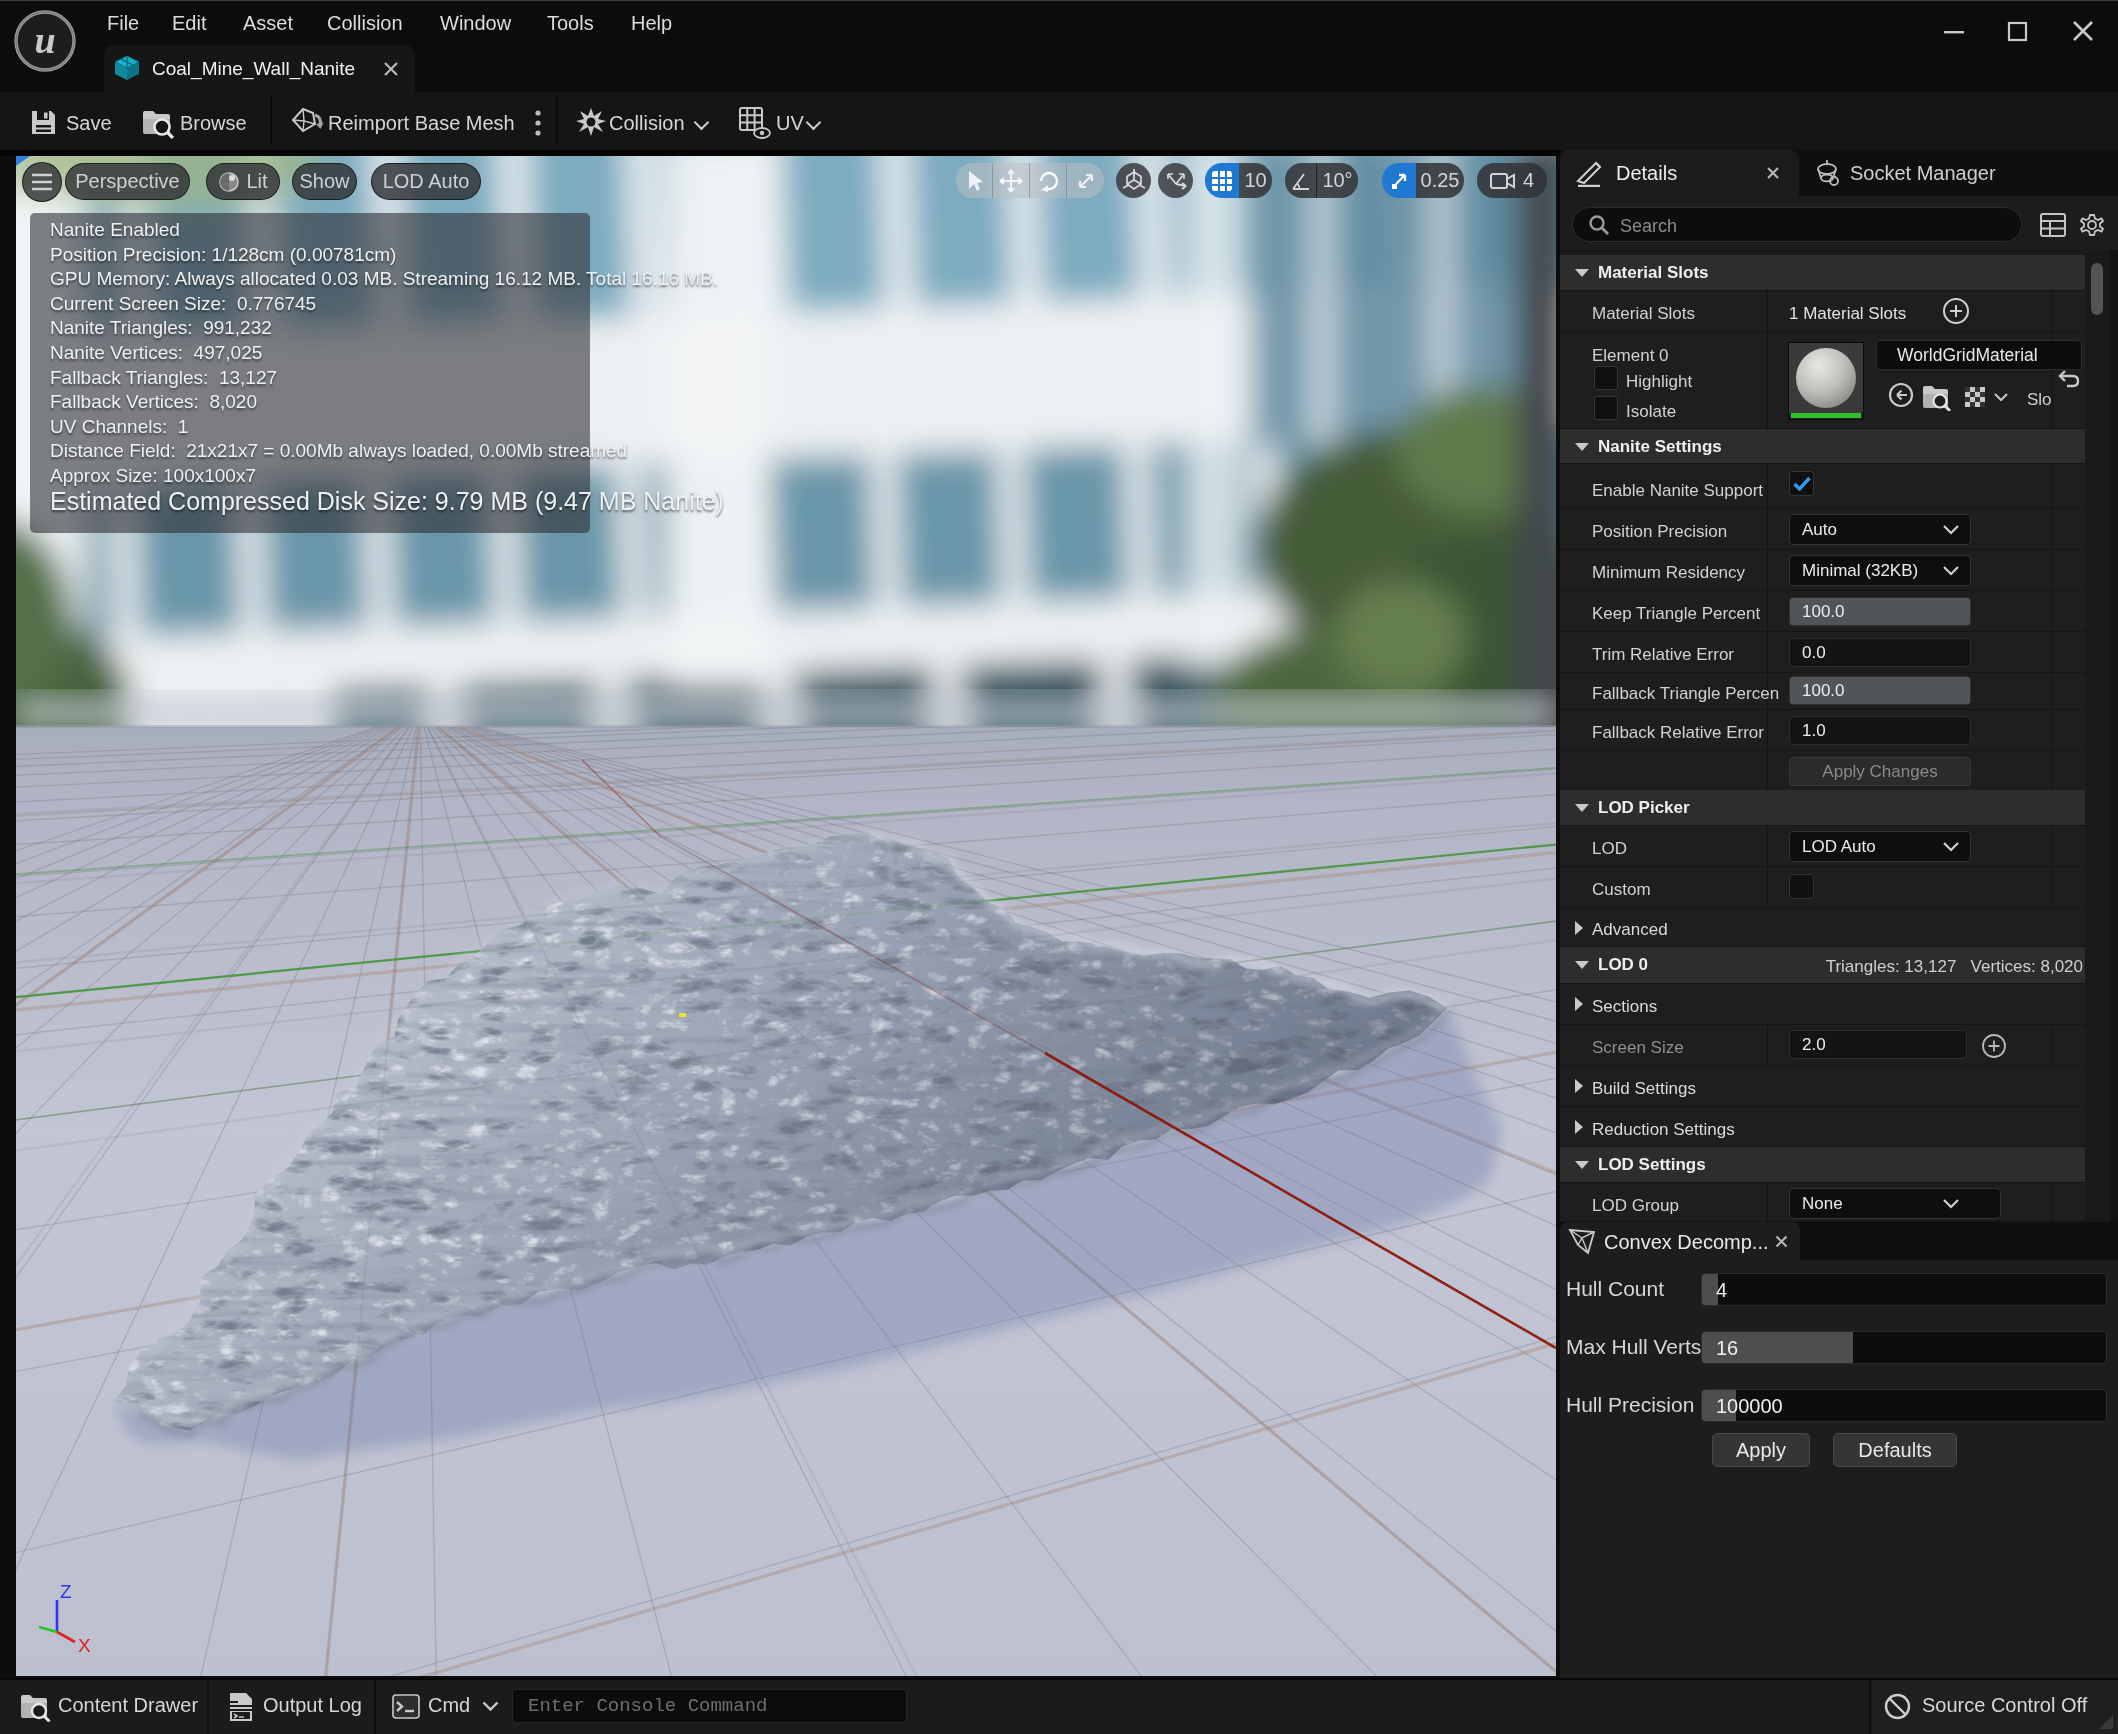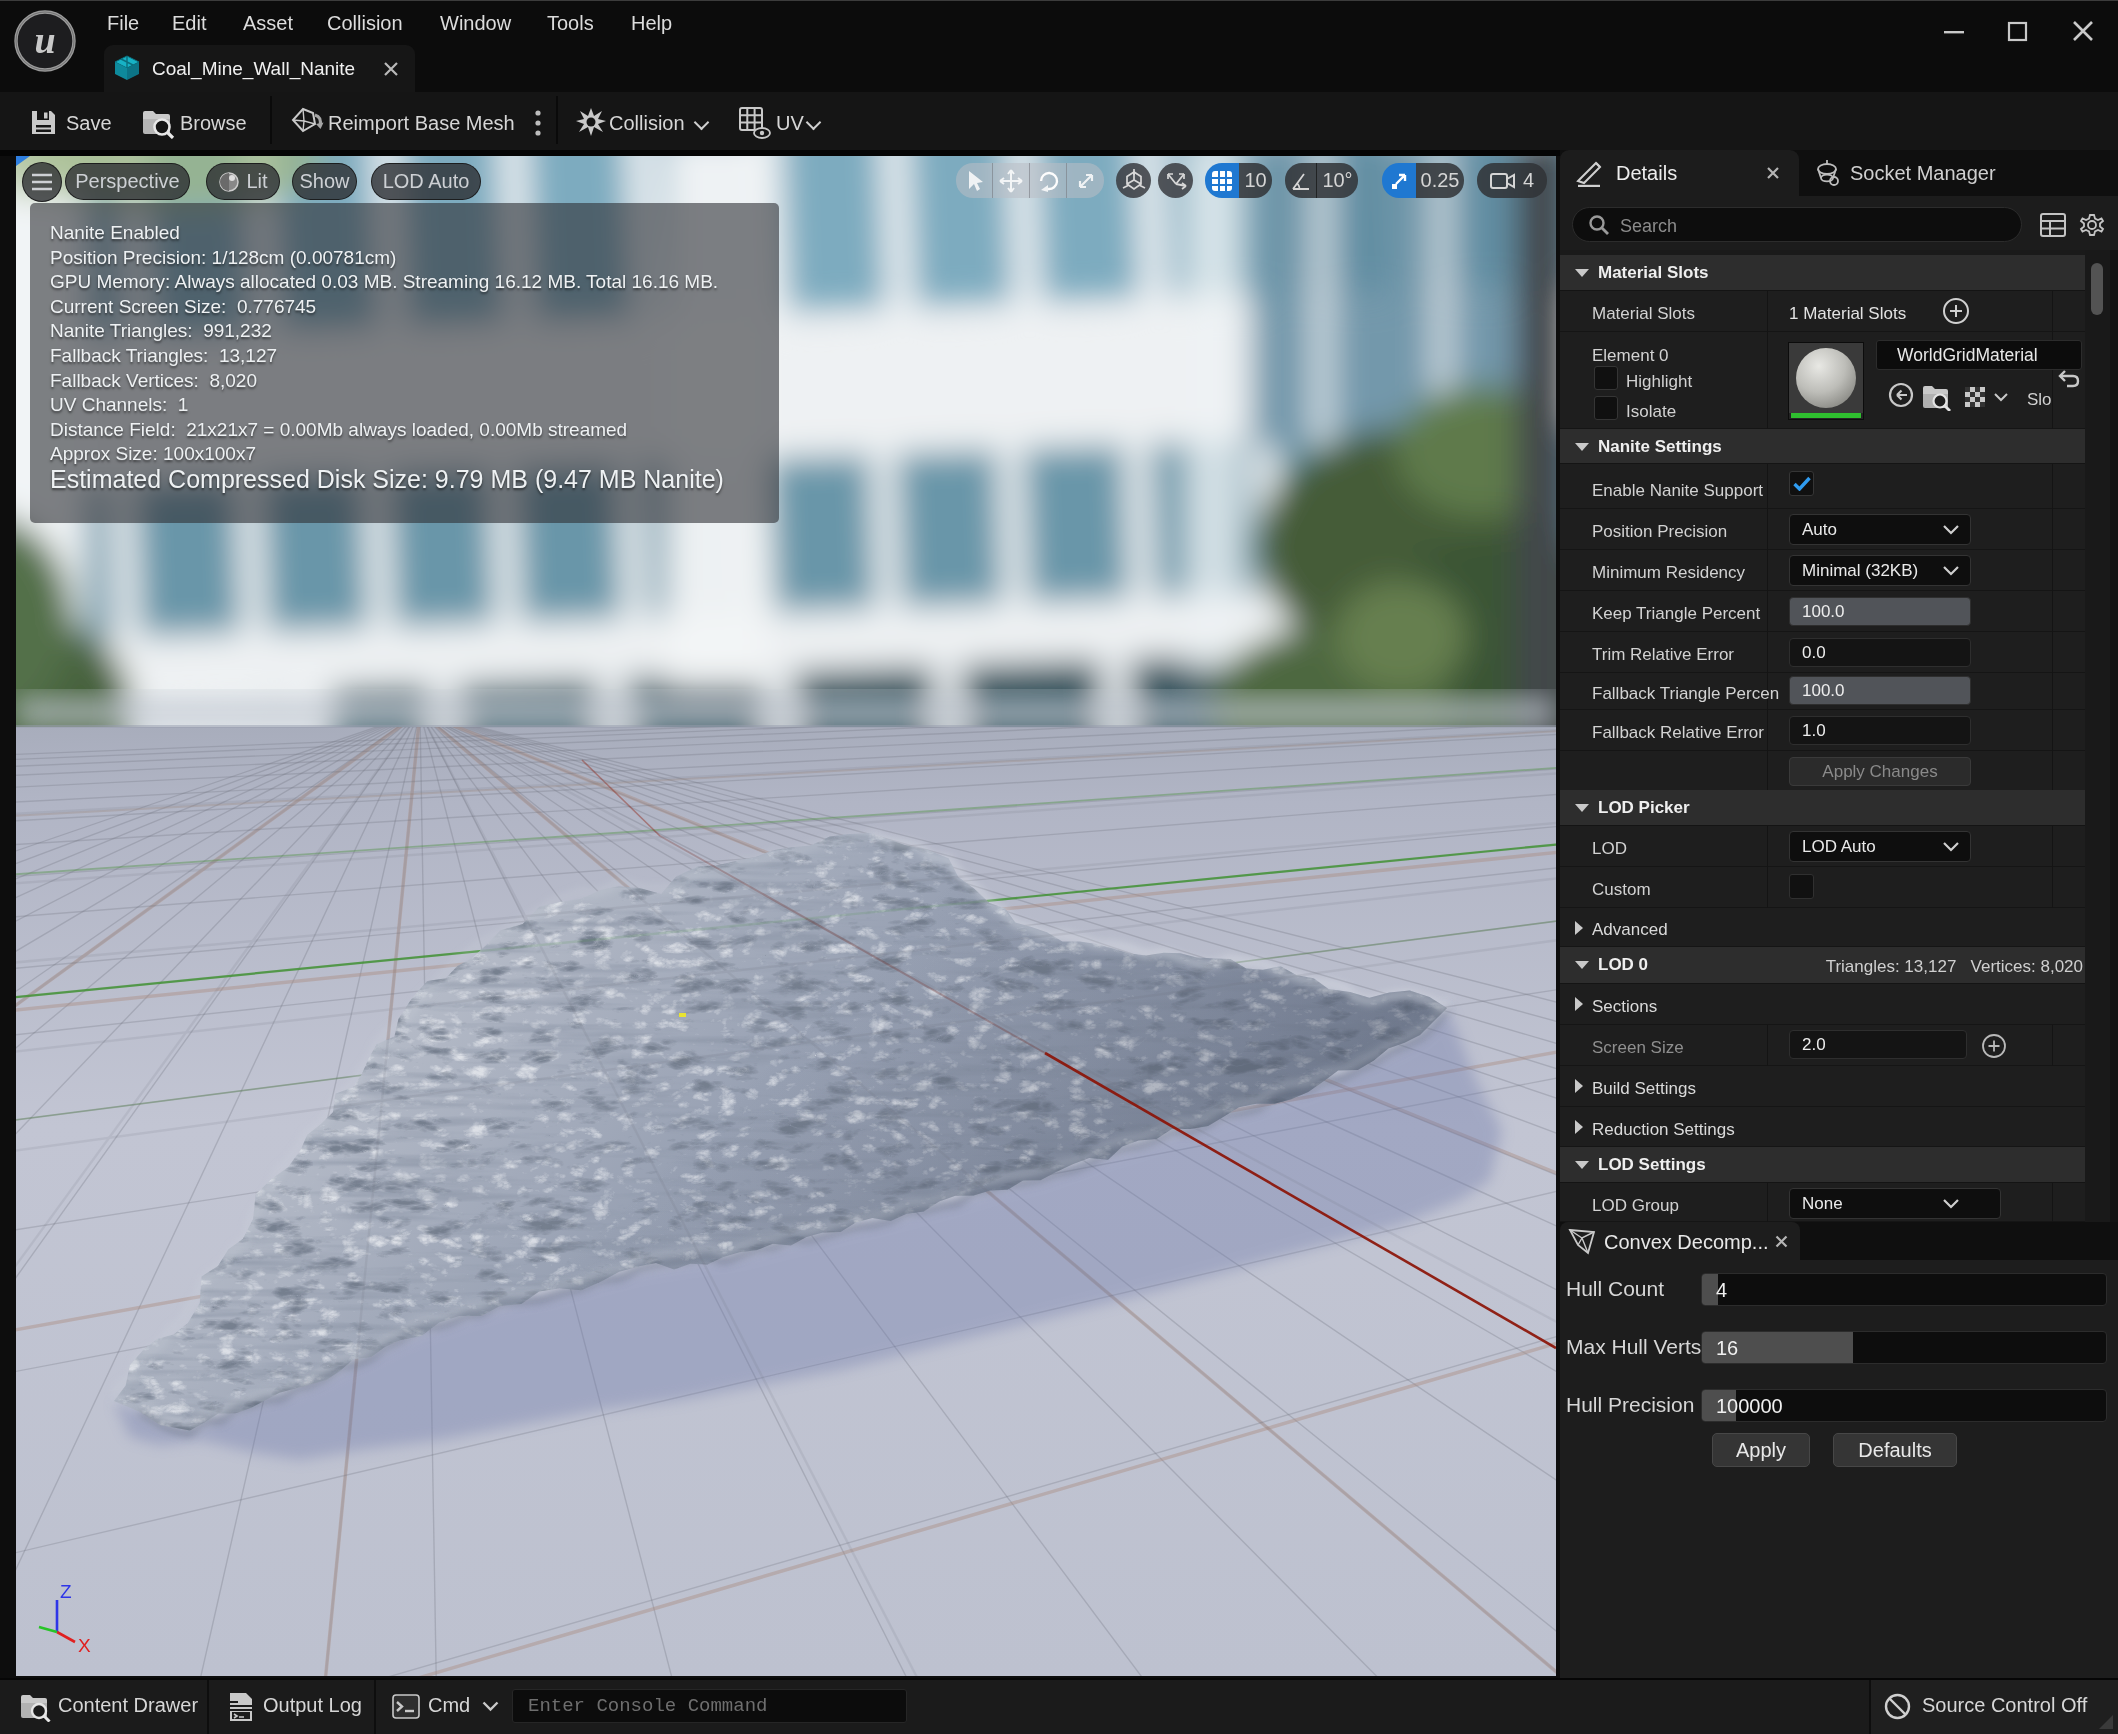--- a/index.html
+++ b/index.html
@@ -318,26 +318,27 @@
     </div>
 <div style="position:absolute;background:rgba(42,44,48,0.78);border:1.6px solid rgba(22,22,24,0.85);border-radius:19px;color:#cdd0d4;font-size:20px;display:flex;align-items:center;justify-content:center;left:49px;top:7px;width:125px;height:37px">Perspective</div>
 <div style="position:absolute;background:rgba(42,44,48,0.78);border:1.6px solid rgba(22,22,24,0.85);border-radius:19px;color:#cdd0d4;font-size:20px;display:flex;align-items:center;justify-content:center;left:190px;top:7px;width:74px;height:37px"><svg width="22" height="22" viewBox="0 0 22 22" style="margin-right:6px">
         <circle cx="11" cy="11" r="9" fill="#888"></circle>
         <circle cx="11" cy="11" r="9" fill="none" stroke="#ccc" stroke-width="1.5"></circle>
         <circle cx="14" cy="7" r="3" fill="#ddd"></circle>
         <path d="M11 2 A9 9 0 0 0 11 20" fill="#6a6a6a"></path>
       </svg>Lit</div>
 <div style="position:absolute;background:rgba(42,44,48,0.78);border:1.6px solid rgba(22,22,24,0.85);border-radius:19px;color:#cdd0d4;font-size:20px;display:flex;align-items:center;justify-content:center;left:276px;top:7px;width:65px;height:37px">Show</div>
 <div style="position:absolute;background:rgba(42,44,48,0.78);border:1.6px solid rgba(22,22,24,0.85);border-radius:19px;color:#cdd0d4;font-size:20px;display:flex;align-items:center;justify-content:center;left:355px;top:7px;width:110px;height:37px">LOD Auto</div>
-<div style="position:absolute;left:14px;top:47px;width:749px;height:320px;background:rgba(47,49,53,0.6);border-radius:5px;padding:18px 0 0 20px">
+<div style="position:absolute;left:14px;top:57px;width:560px;height:320px;background:rgba(47,49,53,0.6);border-radius:5px;padding:5px 0 0 20px">
 <div style="color:#eef1f3;font-size:19px;line-height:24.6px;white-space:pre;text-shadow:0 1.5px 2.5px rgba(0,0,0,0.55)">Nanite Enabled</div>
 <div style="color:#eef1f3;font-size:19px;line-height:24.6px;white-space:pre;text-shadow:0 1.5px 2.5px rgba(0,0,0,0.55)">Position Precision: 1/128cm (0.00781cm)</div>
 <div style="color:#eef1f3;font-size:19px;line-height:24.6px;white-space:pre;text-shadow:0 1.5px 2.5px rgba(0,0,0,0.55)">GPU Memory: Always allocated 0.03 MB. Streaming 16.12 MB. Total 16.16 MB.</div>
 <div style="color:#eef1f3;font-size:19px;line-height:24.6px;white-space:pre;text-shadow:0 1.5px 2.5px rgba(0,0,0,0.55)">Current Screen Size:  0.776745</div>
 <div style="color:#eef1f3;font-size:19px;line-height:24.6px;white-space:pre;text-shadow:0 1.5px 2.5px rgba(0,0,0,0.55)">Nanite Triangles:  991,232</div>
+<div style="color:#eef1f3;font-size:19px;line-height:24.6px;white-space:pre;text-shadow:0 1.5px 2.5px rgba(0,0,0,0.55)">Nanite Vertices:  497,025</div>
 <div style="color:#eef1f3;font-size:19px;line-height:24.6px;white-space:pre;text-shadow:0 1.5px 2.5px rgba(0,0,0,0.55)">Fallback Triangles:  13,127</div>
 <div style="color:#eef1f3;font-size:19px;line-height:24.6px;white-space:pre;text-shadow:0 1.5px 2.5px rgba(0,0,0,0.55)">Fallback Vertices:  8,020</div>
 <div style="color:#eef1f3;font-size:19px;line-height:24.6px;white-space:pre;text-shadow:0 1.5px 2.5px rgba(0,0,0,0.55)">UV Channels:  1</div>
 <div style="color:#eef1f3;font-size:19px;line-height:24.6px;white-space:pre;text-shadow:0 1.5px 2.5px rgba(0,0,0,0.55)">Distance Field:  21x21x7 = 0.00Mb always loaded, 0.00Mb streamed</div>
 <div style="color:#eef1f3;font-size:19px;line-height:24.6px;white-space:pre;text-shadow:0 1.5px 2.5px rgba(0,0,0,0.55)">Approx Size: 100x100x7</div>
 <div style="color:#eef1f3;font-size:25px;line-height:24.6px;white-space:pre;text-shadow:0 1.5px 2.5px rgba(0,0,0,0.55)">Estimated Compressed Disk Size: 9.79 MB (9.47 MB Nanite)</div>
 </div>
 <div style="position:absolute;left:940px;top:7px;width:148px;height:35px;background:rgba(185,190,196,0.55);border-radius:17px;display:flex;overflow:hidden">
 <div style="width:37px;height:35px;border-right:1.5px solid rgba(120,124,130,0.6);display:flex;align-items:center;justify-content:center">
         <svg width="36" height="36" viewBox="0 0 36 36">

